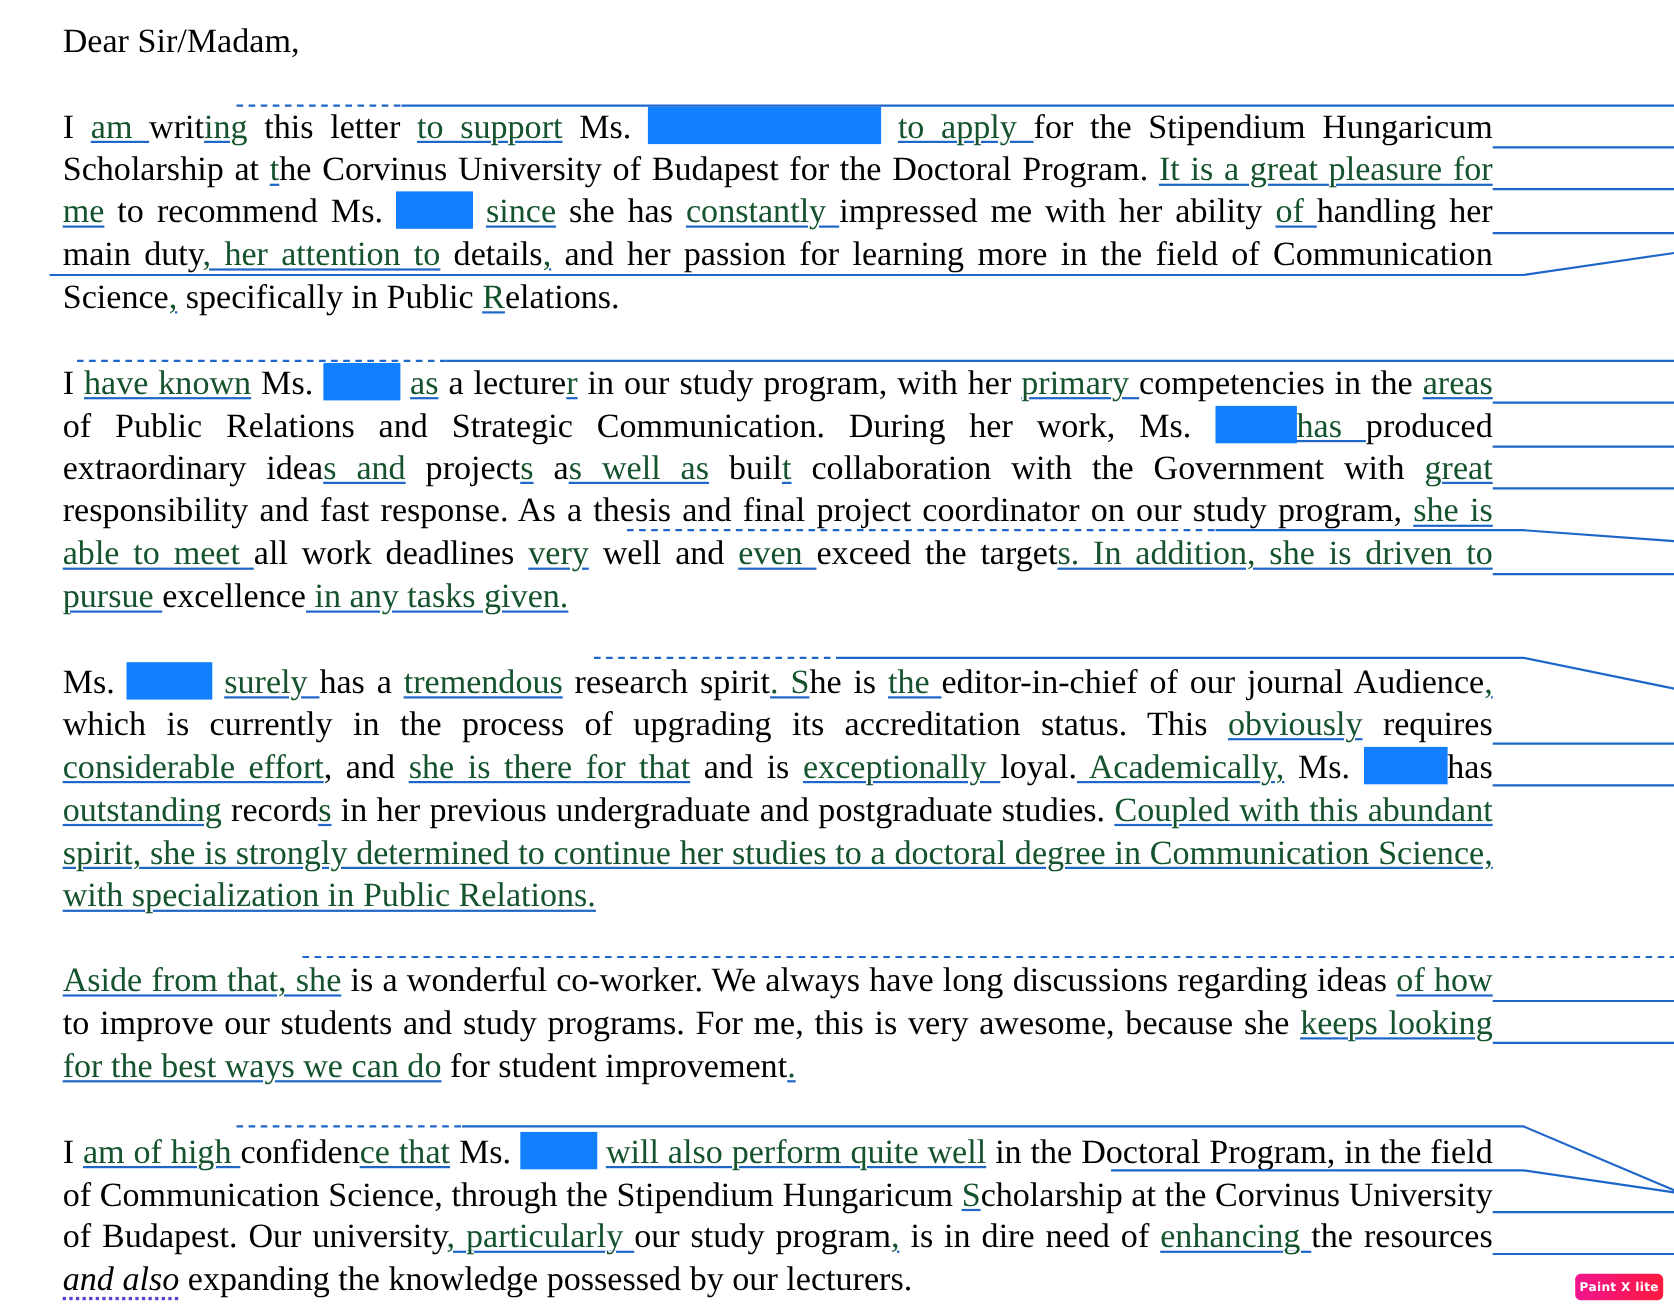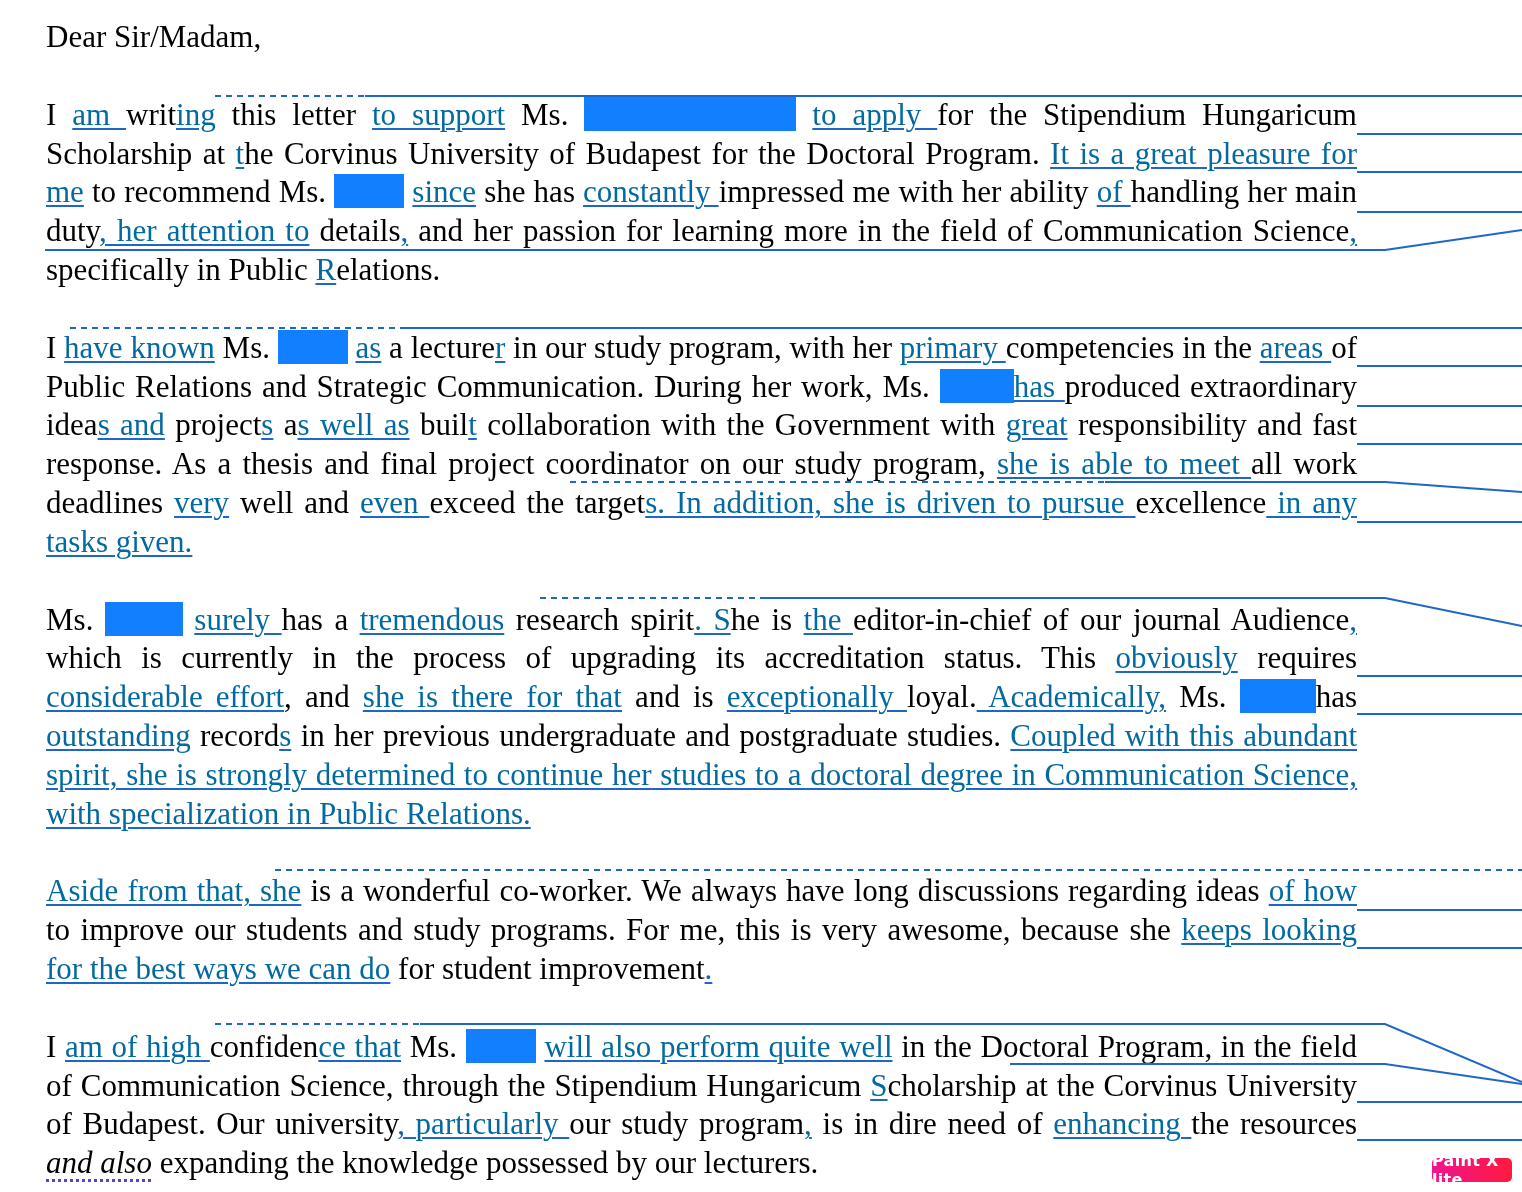--- a/index.html
+++ b/index.html
@@ -1,28 +1,28 @@
 <!DOCTYPE html>
 <html><head>
 <meta charset="utf-8">
 <style>
   html, body { margin: 0; padding: 0; background: #ffffff; }
   body { width: 1522px; height: 1192px; position: relative; overflow: hidden;
          font-family: "Liberation Serif", "DejaVu Serif", serif; color: #000; }
   #doc { position: absolute; left: 45px; top: 18px; width: 1312px; font-size: 31px; line-height: 38.8px; }
-  .para { margin: 0 0 39px 1px; text-align: justify; }
+  .para { margin: 0 0 39px 12px; text-align: justify; }
   .para.greet { margin-bottom: 39px; }
-  .ins { color: #0369a1; text-decoration: underline; text-decoration-color: #1f66c9;
+  .ins { color: #14532d; text-decoration: underline; text-decoration-color: #1f66c9;
          text-decoration-thickness: 2px; text-underline-offset: 3px; }
   .red { display: inline-block; background: #127ffe; height: 34px; vertical-align: -6px; }
   .dots { text-decoration: underline dotted #5a3fd0; text-decoration-thickness: 3px; text-underline-offset: 6px; font-style: italic; }
   #overlay { position: absolute; left: 0; top: 0; width: 1522px; height: 1192px; pointer-events: none; }
   .badge { position: absolute; left: 1432px; top: 1158px; width: 80px; height: 24px; border-radius: 5px;
            background: linear-gradient(90deg, #f0148f, #ff1a3d); color: #fff;
-           font-family: "DejaVu Sans", sans-serif; font-size: 16px; font-weight: bold;
+           font-family: "DejaVu Sans", sans-serif; font-size: 11px; font-weight: bold;
            display: flex; align-items: center; justify-content: center; letter-spacing: 0.3px; }
 </style>
 </head>
 <body>
 
 <div id="doc">
   <p class="para greet">Dear Sir/Madam,</p>
   <p class="para"><span>I </span><span class="ins">am </span><span>writ</span><span class="ins">ing</span><span> this letter </span><span class="ins">to support</span><span> Ms. </span><span class="red" style="width: 212px;"></span><span> </span><span class="ins">to apply </span><span>for the Stipendium Hungaricum Scholarship at </span><span class="ins">t</span><span>he Corvinus University of Budapest for the Doctoral Program. </span><span class="ins">It is a great pleasure for me</span><span> to recommend Ms. </span><span class="red" style="width: 70px;"></span><span> </span><span class="ins">since</span><span> she has </span><span class="ins">constantly </span><span>impressed me with her ability </span><span class="ins">of </span><span>handling her main duty</span><span class="ins">, her attention to</span><span> details</span><span class="ins">,</span><span> and her passion for learning more in the field of Communication Science</span><span class="ins">,</span><span> specifically in Public </span><span class="ins">R</span><span>elations.</span></p>
   <p class="para"><span>I </span><span class="ins">have known</span><span> Ms. </span><span class="red" style="width: 70px;"></span><span> </span><span class="ins">as</span><span> a lecture</span><span class="ins">r</span><span> in our study program, with her </span><span class="ins">primary </span><span>competencies in the </span><span class="ins">areas </span><span>of Public Relations and Strategic Communication. During her work, Ms. </span><span class="red" style="width: 74px;"></span><span class="ins">has </span><span>produced extraordinary idea</span><span class="ins">s and</span><span> project</span><span class="ins">s</span><span> a</span><span class="ins">s well as</span><span> buil</span><span class="ins">t</span><span> collaboration with the Government with </span><span class="ins">great</span><span> responsibility and fast response. As a thesis and final project coordinator on our study program, </span><span class="ins">she is able to meet </span><span>all work deadlines </span><span class="ins">very</span><span> well and </span><span class="ins">even </span><span>exceed the target</span><span class="ins">s. In addition, she is driven to pursue </span><span>excellence</span><span class="ins"> in any tasks given.</span></p>
   <p class="para"><span>Ms. </span><span class="red" style="width: 78px;"></span><span> </span><span class="ins">surely </span><span>has a </span><span class="ins">tremendous</span><span> research spirit</span><span class="ins">. S</span><span>he is </span><span class="ins">the </span><span>editor-in-chief of our journal Audience</span><span class="ins">,</span><span> which is currently in the process of upgrading its accreditation status. This </span><span class="ins">obviously</span><span> requires </span><span class="ins">considerable effort</span><span>, and </span><span class="ins">she is there for that</span><span> and is </span><span class="ins">exceptionally </span><span>loyal.</span><span class="ins"> Academically,</span><span> Ms. </span><span class="red" style="width: 76px;"></span><span>has </span><span class="ins">outstanding</span><span> record</span><span class="ins">s</span><span> in her previous undergraduate and postgraduate studies. </span><span class="ins">Coupled with this abundant spirit, she is strongly determined to continue her studies to a doctoral degree in Communication Science, with specialization in Public Relations.</span></p>

